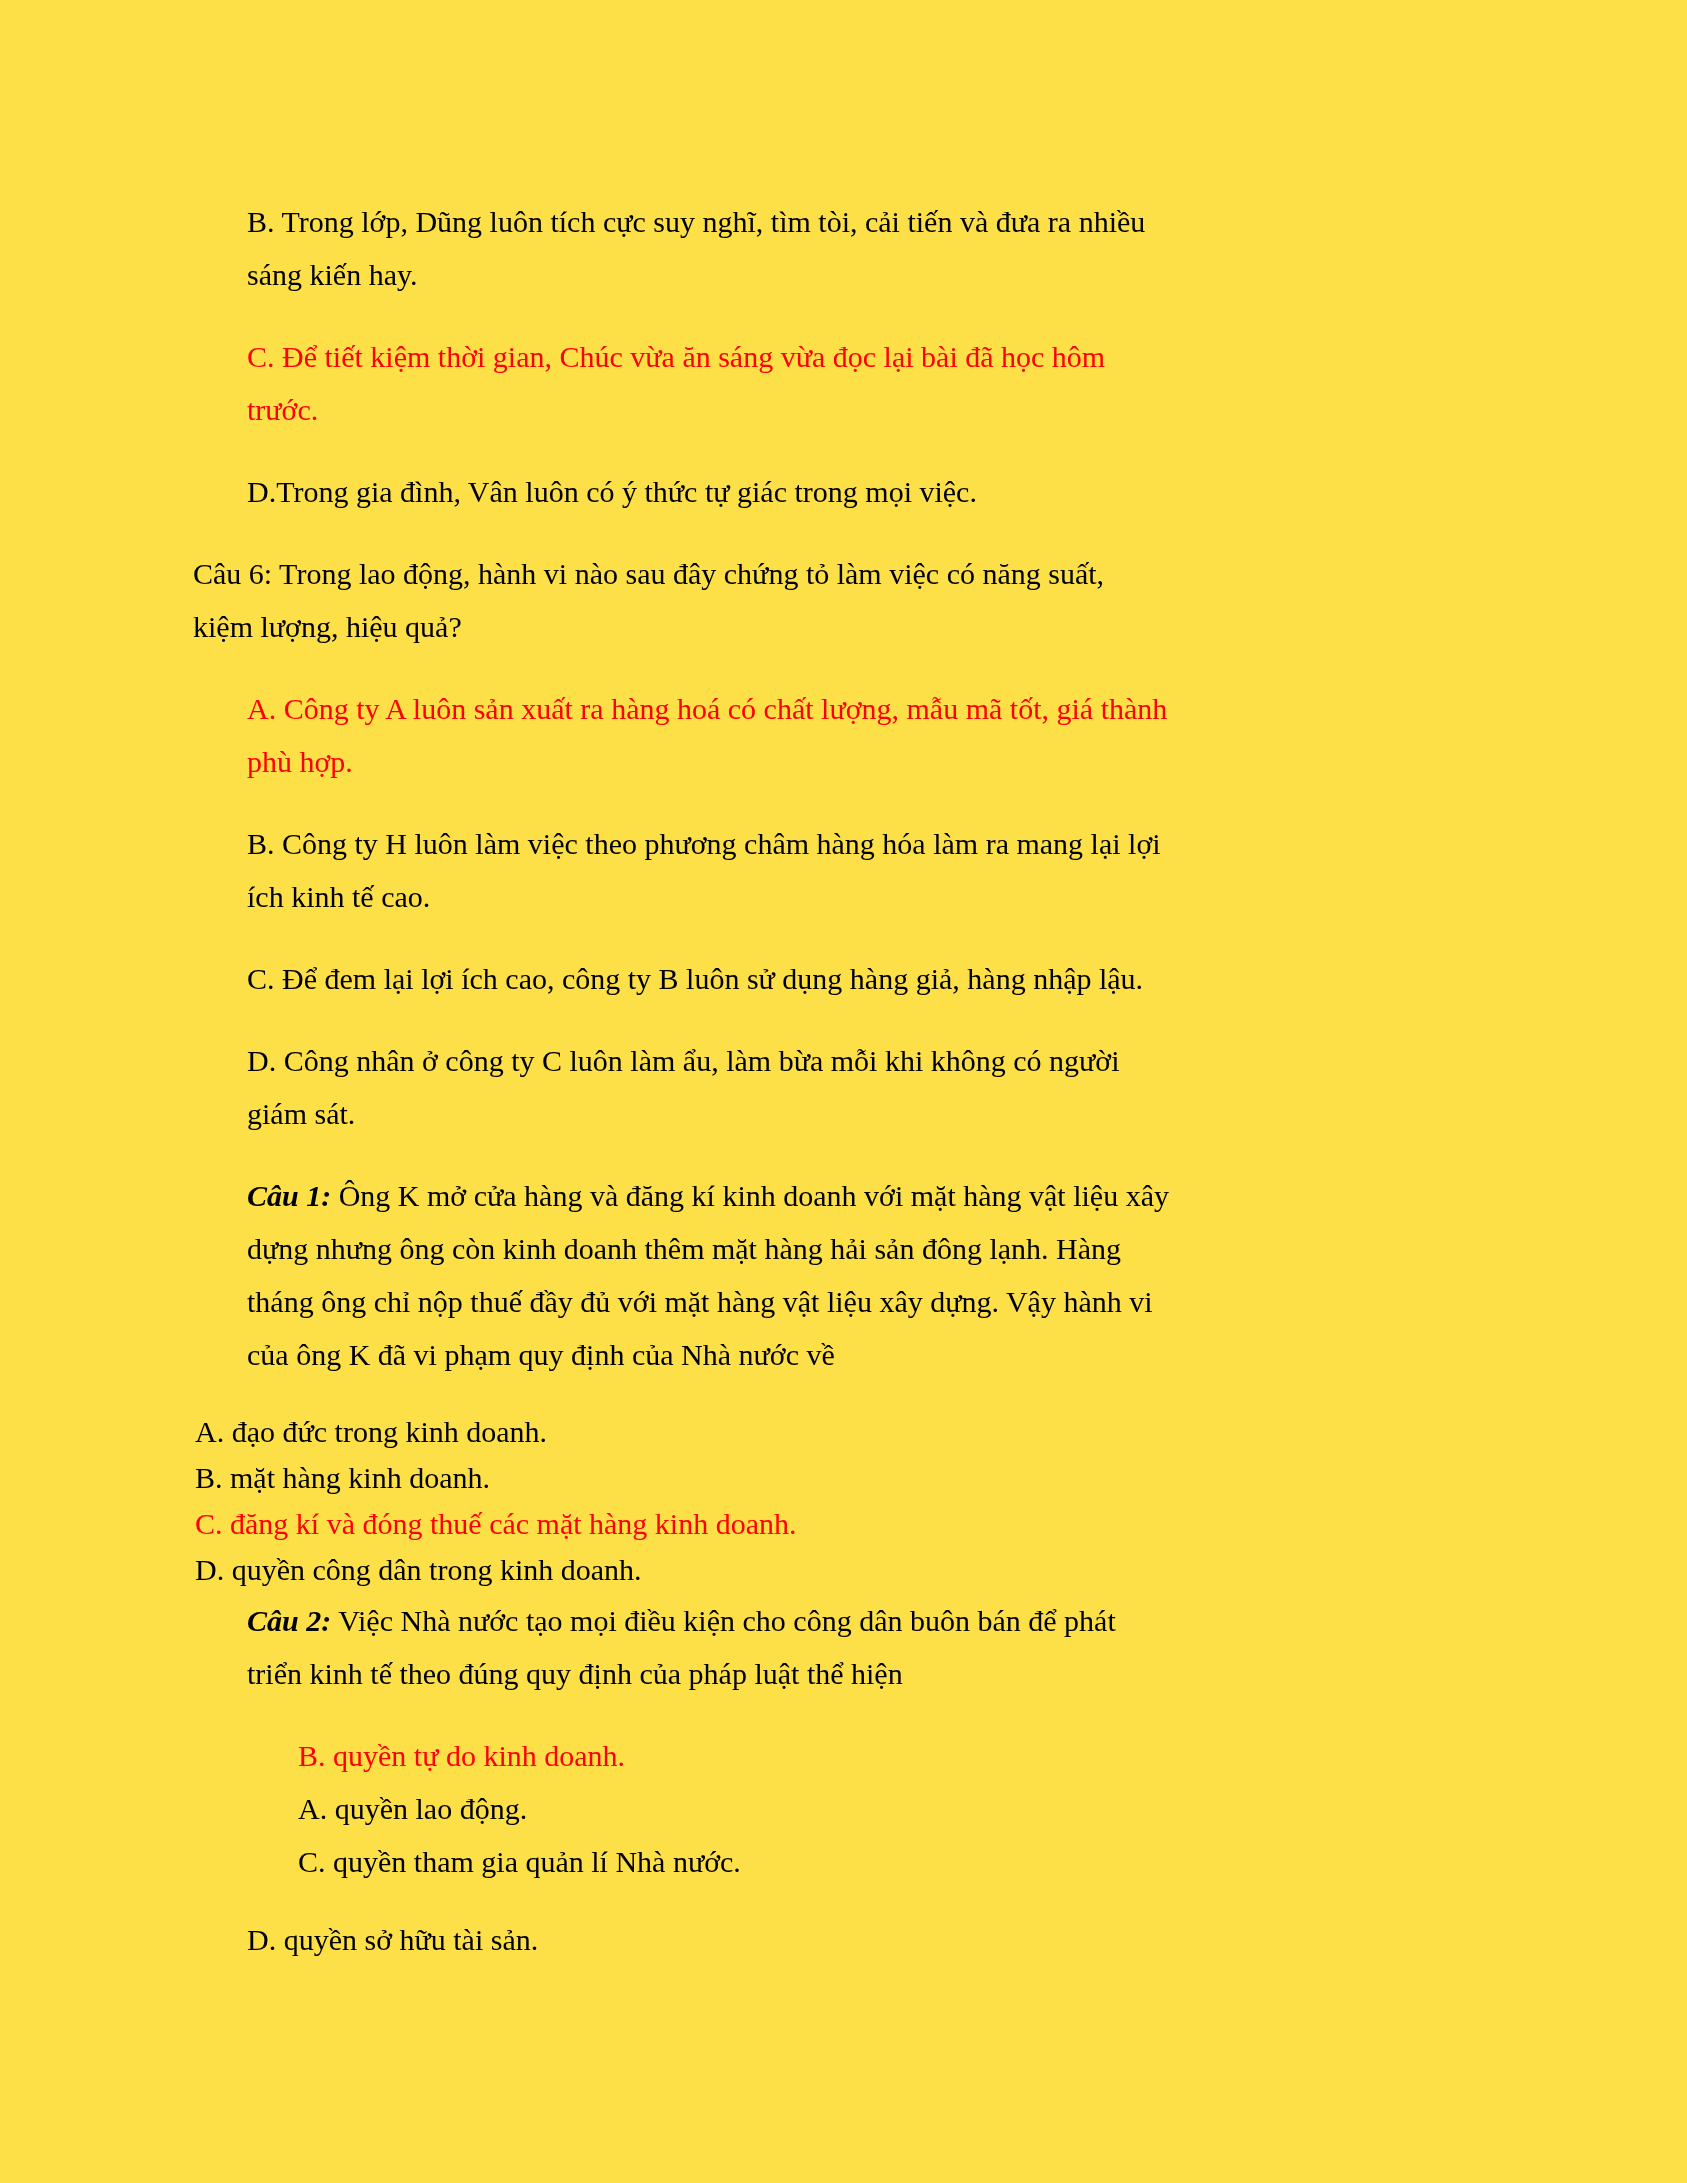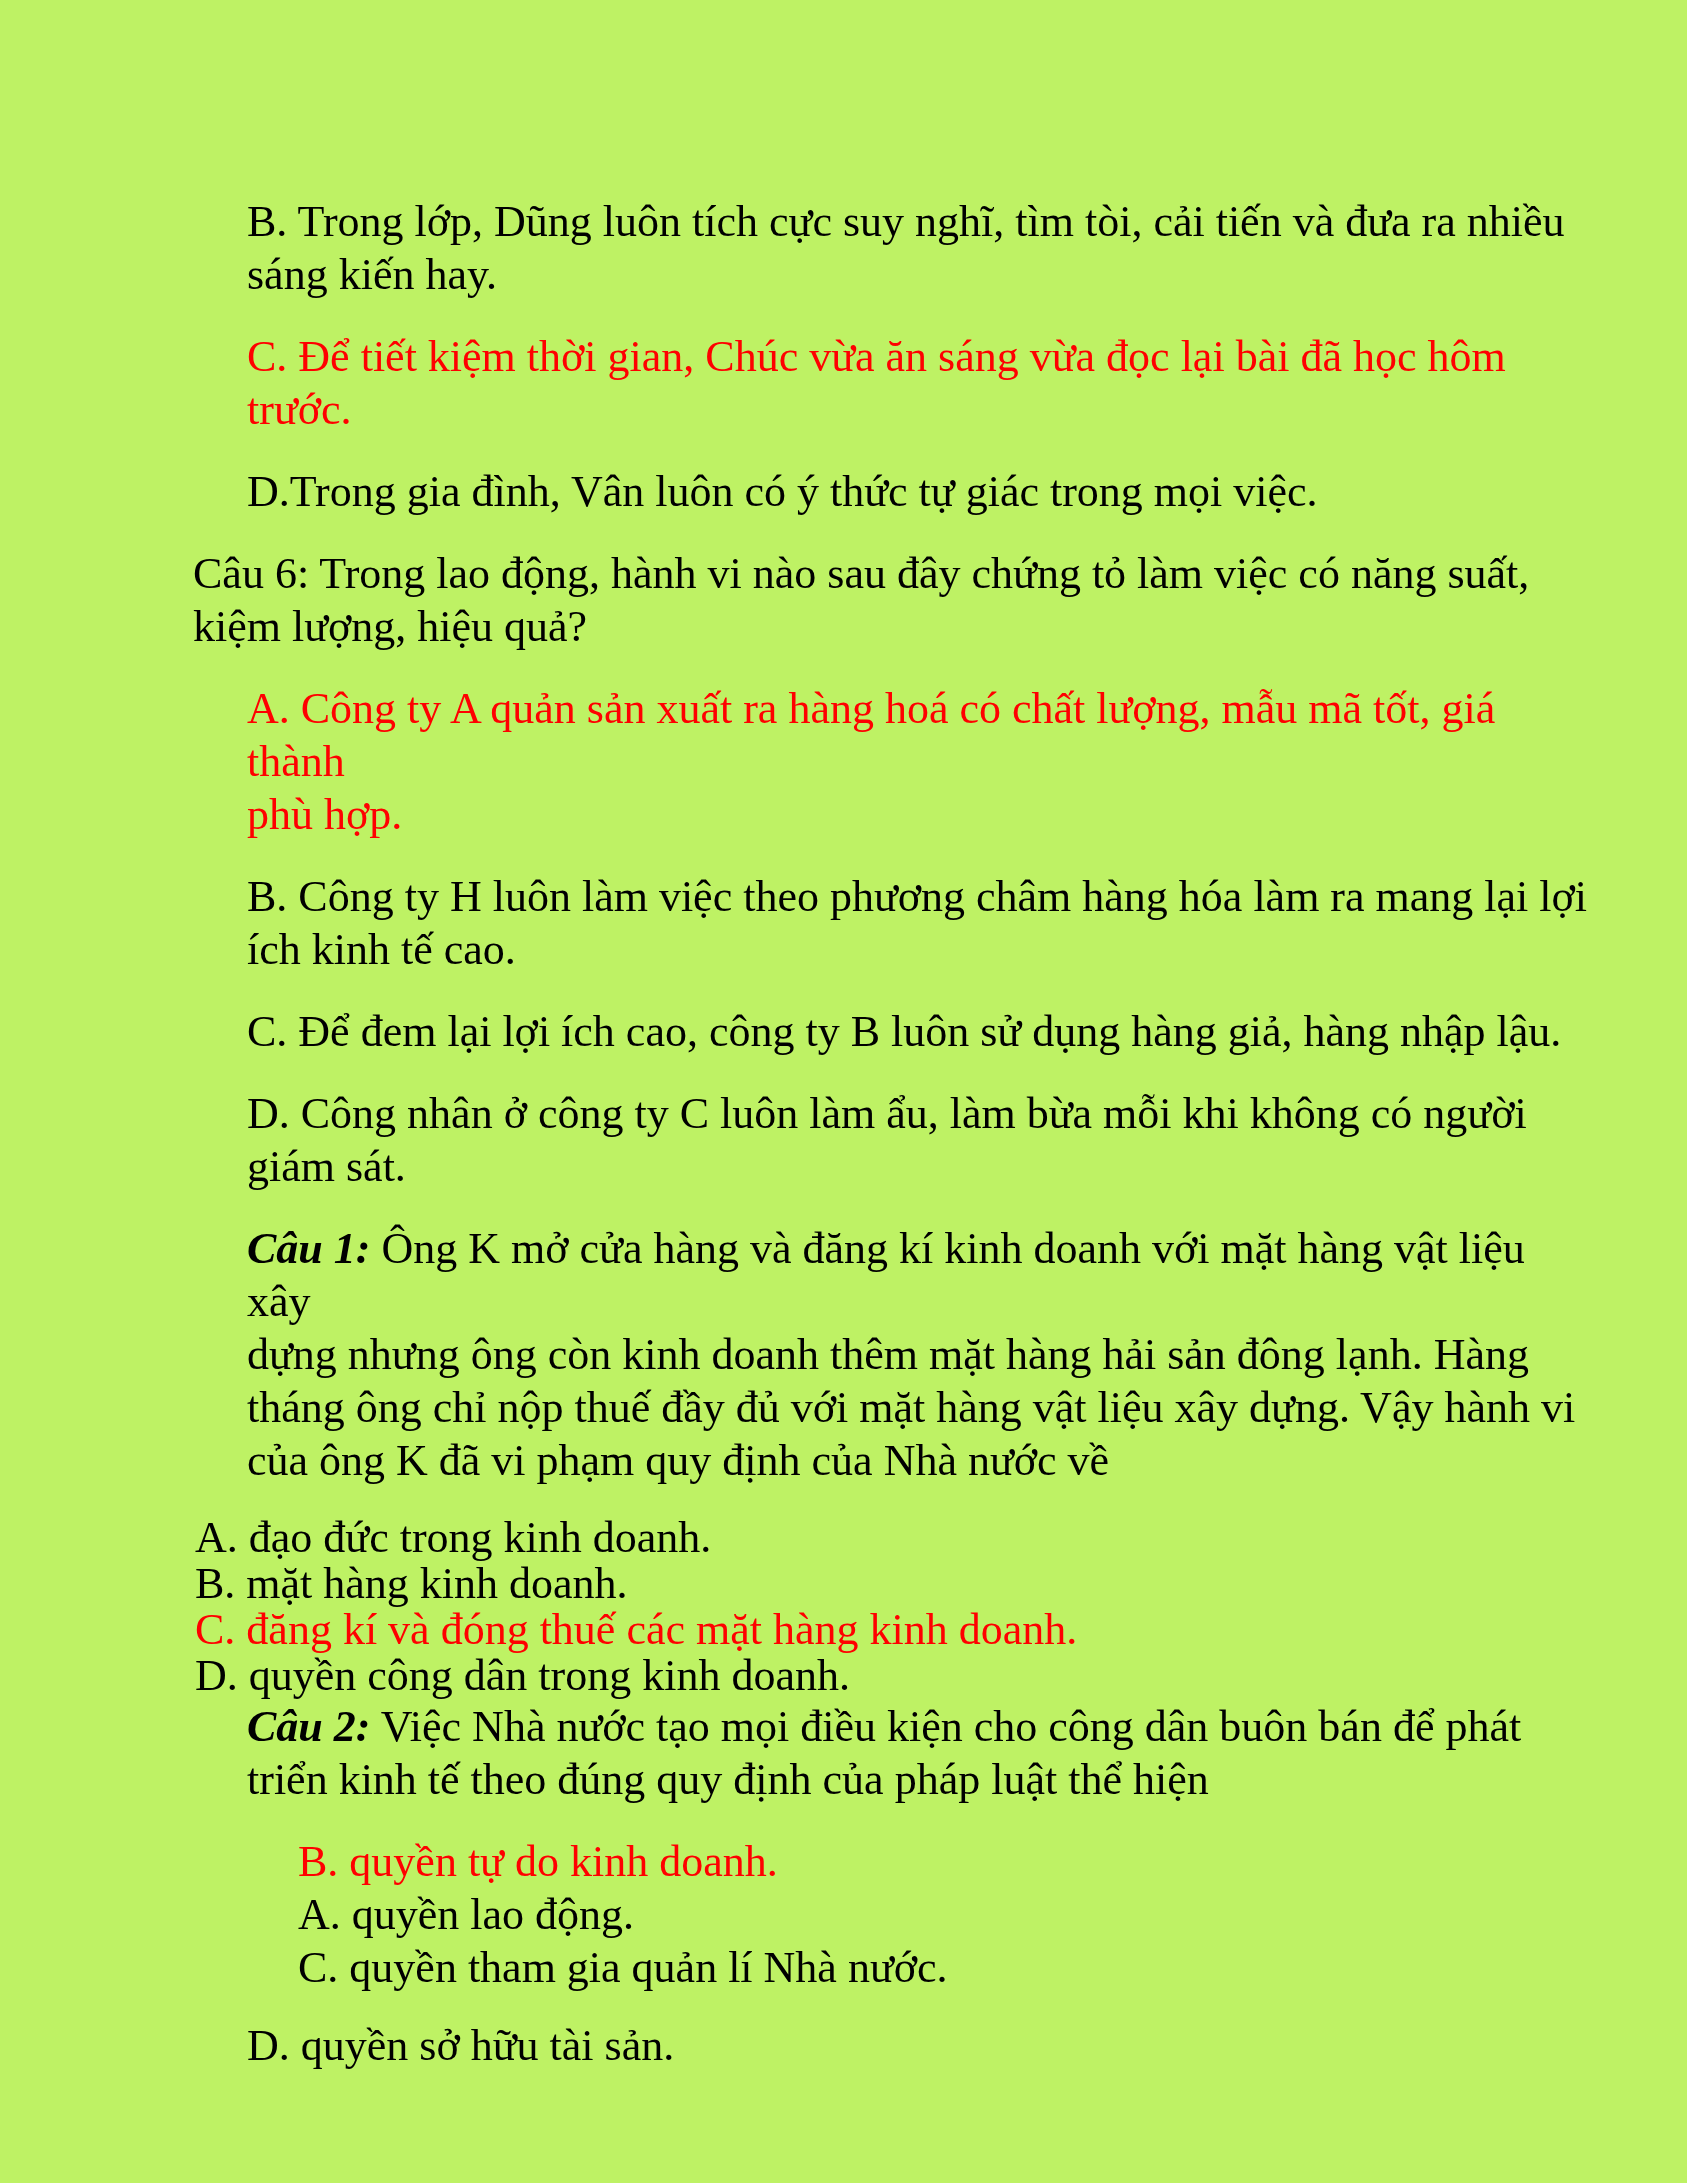--- a/index.html
+++ b/index.html
@@ -5,23 +5,23 @@
   html, body {
     margin: 0;
     padding: 0;
     background: #ffffff;
   }
   .page {
     position: relative;
     box-sizing: border-box;
     width: 1687px;
     height: 2183px;
-    background: #bef264;
+    background: #fde047;
     font-family: "Liberation Serif", "DejaVu Serif", serif;
-    font-size: 44px;
+    font-size: 30px;
     line-height: 53px;
     color: #000000;
     padding: 195px 96px 0 193px;
     overflow: hidden;
   }
   .para {
     margin: 0 0 29px 0;
     white-space: pre-line;
   }
   .ind1 { padding-left: 54px; }
@@ -49,21 +49,21 @@
 sáng kiến hay.</p>
 
   <p class="para ind1 red">C. Để tiết kiệm thời gian, Chúc vừa ăn sáng vừa đọc lại bài đã học hôm
 trước.</p>
 
   <p class="para ind1">D.Trong gia đình, Vân luôn có ý thức tự giác trong mọi việc.</p>
 
   <p class="para">Câu 6: Trong lao động, hành vi nào sau đây chứng tỏ làm việc có năng suất,
 kiệm lượng, hiệu quả?</p>
 
-  <p class="para ind1 red">A. Công ty A quản sản xuất ra hàng hoá có chất lượng, mẫu mã tốt, giá thành
+  <p class="para ind1 red">A. Công ty A luôn sản xuất ra hàng hoá có chất lượng, mẫu mã tốt, giá thành
 phù hợp.</p>
 
   <p class="para ind1">B. Công ty H luôn làm việc theo phương châm hàng hóa làm ra mang lại lợi
 ích kinh tế cao.</p>
 
   <p class="para ind1">C. Để đem lại lợi ích cao, công ty B luôn sử dụng hàng giả, hàng nhập lậu.</p>
 
   <p class="para ind1">D. Công nhân ở công ty C luôn làm ẩu, làm bừa mỗi khi không có người
 giám sát.</p>
 

